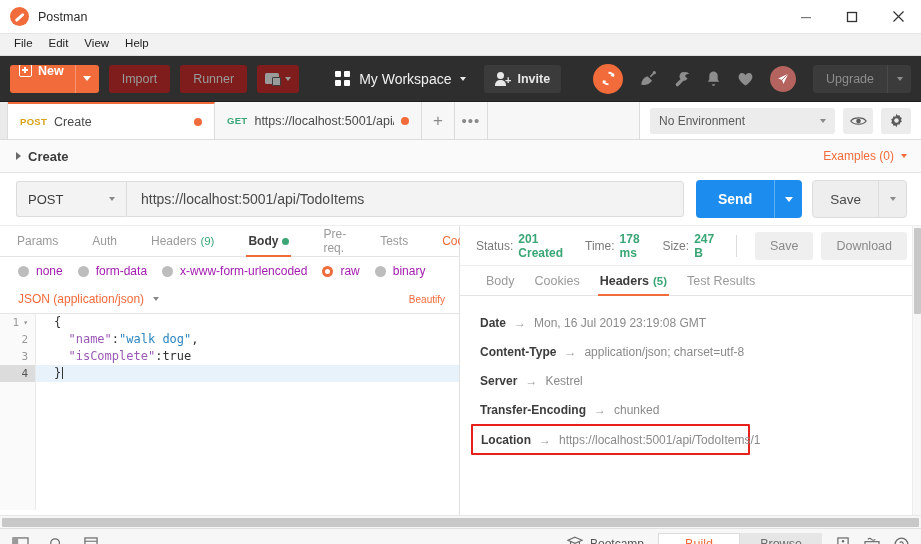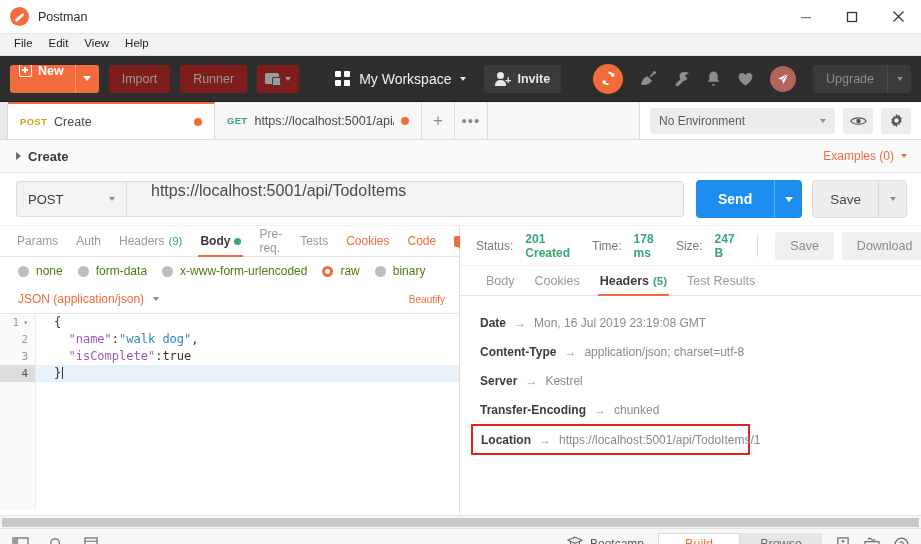--- a/index.html
+++ b/index.html
@@ -194,22 +194,22 @@
     padding: 0 14px 0 16px; gap: 0; border-bottom: 1px solid #eee;
   }
   .method-sel {
     width: 110px; height: 36px; background: #f3f3f3; border: 1px solid #dcdcdc;
     border-right: none; border-radius: 3px 0 0 3px; display: flex; align-items: center;
     padding: 0 11px; font-size: 13px; color: #3c3c3c;
   }
   .method-sel .cr { margin-left: auto; color: #8a8a8a; }
   .url-field {
     flex: 1 1 auto; height: 36px; background: #f3f3f3; border: 1px solid #dcdcdc;
-    border-radius: 0 3px 3px 0; display: flex; padding: 0 24px;
-    font-size: 16px; color: #4a4a4a;
+    border-radius: 0 3px 3px 0; display: flex; align-items: center; padding: 0 14px;
+    font-size: 14px; color: #4a4a4a;
   }
   .btn-send {
     margin-left: 12px; height: 38px; display: flex; align-items: stretch;
     background: #1c8dee; border-radius: 4px; overflow: hidden; color: #fff;
   }
   .btn-send .lbl {
     padding: 0 22px; display: flex; align-items: center; font-size: 14px; font-weight: bold;
   }
   .btn-send .cr-wrap {
     width: 28px; display: flex; align-items: center; justify-content: center;
@@ -226,21 +226,21 @@
     border-left: 1px solid #dcdcdc; color: #8a8a8a;
   }
 
   
   .panes { display: flex; height: 289px; background: #fff; }
   .pane-left { width: 460px; flex: 0 0 460px; border-right: 1px solid #e1e1e1; background: #fff; }
   .pane-right { flex: 1 1 auto; background: #fff; position: relative; }
 
   .reqtabs {
     height: 31px; display: flex; align-items: stretch; padding: 0 0 0 8px;
-    border-bottom: 1px solid #e4e4e4; gap: 0;
+    border-bottom: 1px solid #e4e4e4; gap: 16px;
   }
   .rqtab {
     display: flex; align-items: center; padding: 0 9px; font-size: 12px;
     color: #9a9a9a; position: relative; gap: 4px;
   }
   .rqtab.active { color: #3c3c3c; font-weight: bold; }
   .rqtab.active::after {
     content: ""; position: absolute; left: 7px; right: 7px; bottom: -1px;
     height: 2px; background: #f26b3a;
   }
@@ -253,21 +253,21 @@
   }
   .speech::after {
     content: ""; position: absolute; left: 3px; bottom: -3px;
     border-left: 4px solid transparent; border-right: 0 solid transparent;
     border-top: 4px solid #f26b3a;
   }
   .cnt0 { color: #f26b3a; font-size: 11.5px; }
 
   .bodytypes {
     height: 28px; display: flex; align-items: center; padding-left: 18px;
-    gap: 15px; font-size: 12px; color: #4d7c0f;
+    gap: 15px; font-size: 12px; color: #a21caf;
   }
   .radio { display: flex; align-items: center; gap: 7px; }
   .rdot { width: 11px; height: 11px; border-radius: 50%; background: #bdbdbd; }
   .radio.on .rdot { background: #fff; border: 3px solid #f26b3a; width: 11px; height: 11px; }
 
   .bodyopts {
     height: 28px; display: flex; align-items: center; padding: 0 14px 0 18px;
     font-size: 12px; color: #f26b3a; gap: 9px;
   }
   .bodyopts .cr { border-top-color: #8a8a8a; }
@@ -300,21 +300,21 @@
   .caretbar {
     display: inline-block; width: 1px; height: 12px; background: #333;
     vertical-align: -2px; margin-left: 1px;
   }
 
   
   .respmeta {
     height: 40px; display: flex; align-items: center; padding: 0 14px 0 16px;
     font-size: 12px; gap: 0; border-bottom: 1px solid #eee;
   }
-  .mblock { display: flex; align-items: center; gap: 12px; margin-right: 22px; }
+  .mblock { display: flex; align-items: center; gap: 5px; margin-right: 22px; }
   .mlabel { color: #7a7a7a; }
   .mval { color: #3aa675; font-weight: bold; }
   .vsep { width: 1px; height: 22px; background: #dcdcdc; margin: 0 10px 0 auto; }
   .rbtn {
     height: 28px; padding: 0 15px; display: flex; align-items: center;
     background: #efefef; border-radius: 3px; color: #8a8a8a; font-size: 12.5px;
     margin-left: 8px;
   }
   .resptabs {
     height: 30px; display: flex; align-items: stretch; padding-left: 16px;

